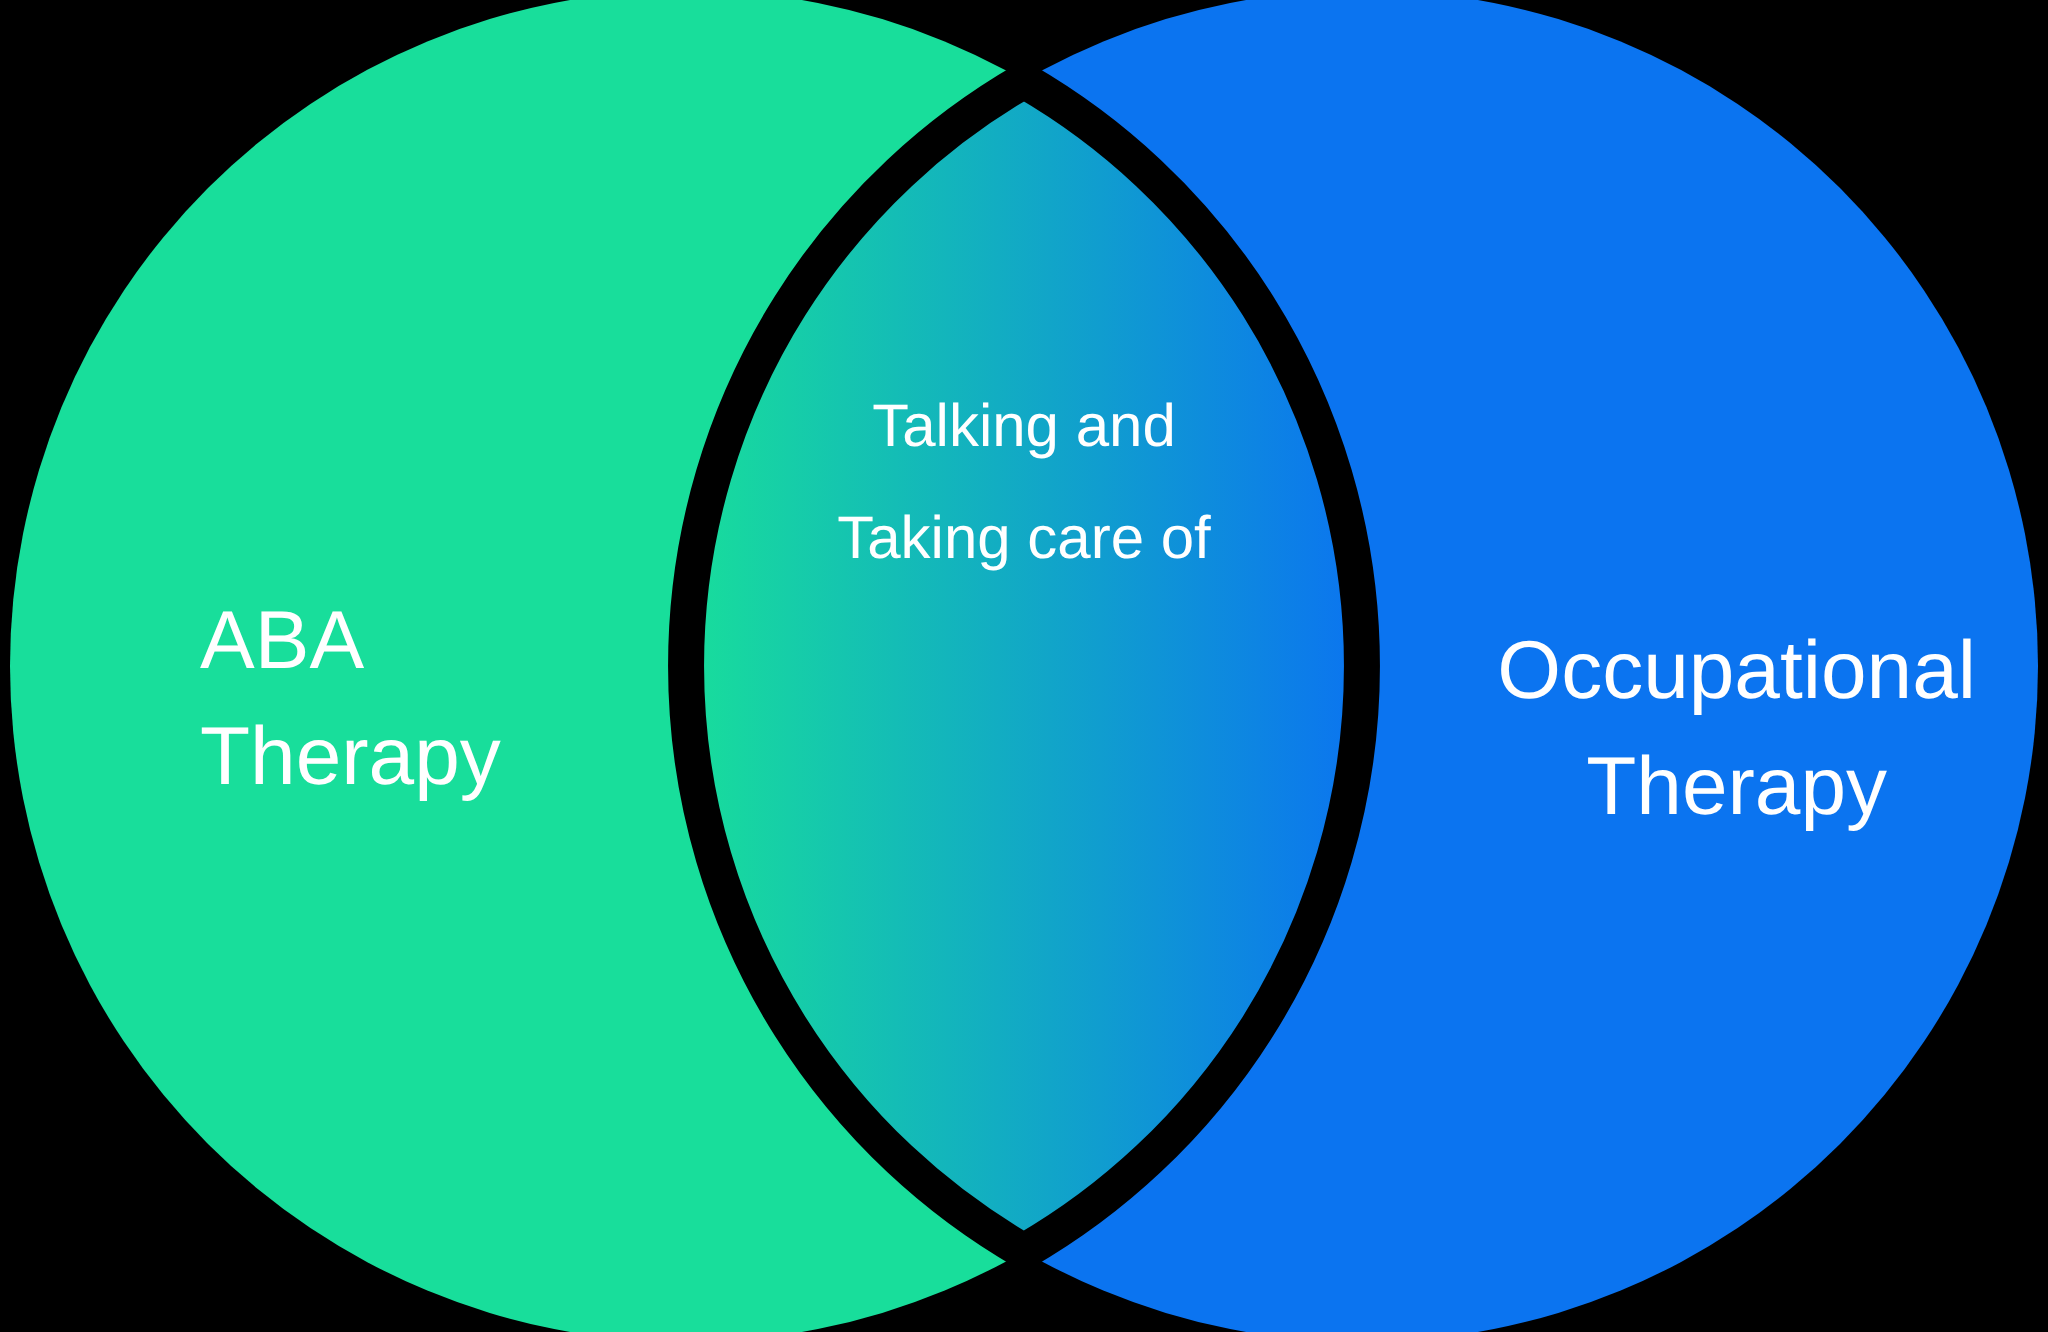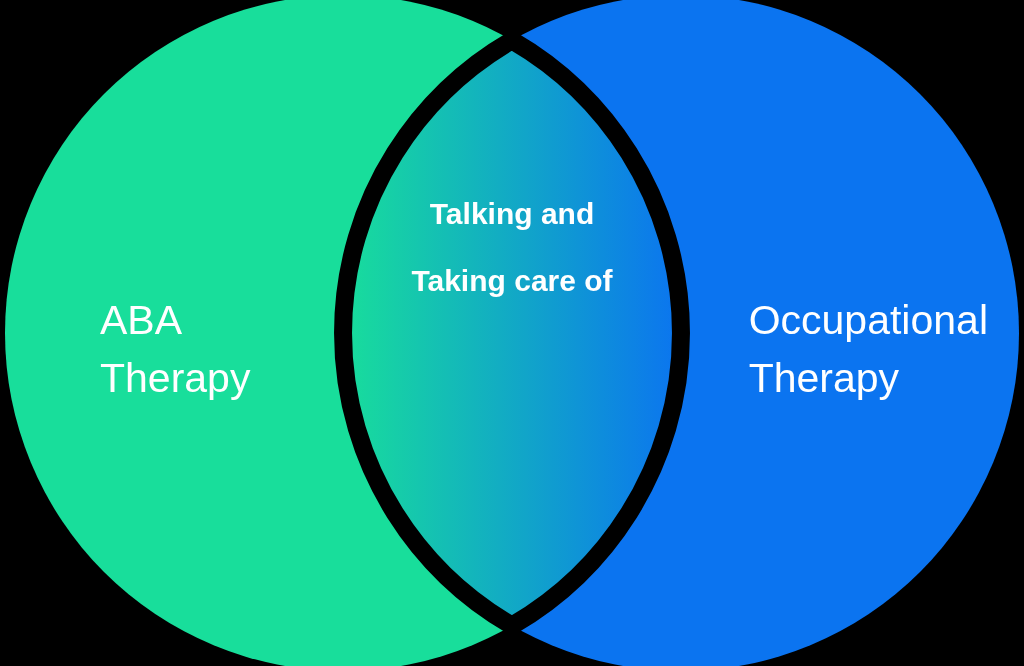--- a/index.html
+++ b/index.html
@@ -33,36 +33,36 @@
     letter-spacing: 0px;
     white-space: nowrap;
   }
   .label-left {
     left: 100px;
     top: 291px;
     text-align: left;
   }
   .label-right {
     right: 36px;
-    top: 291px;
-    text-align: left;
+    top: 306px;
+    text-align: center;
   }
   .overlap-text {
     position: absolute;
     left: 352px;
     top: 194px;
     width: 320px;
     text-align: center;
     color: #FFFFFF;
-    font-weight: 700;
+    font-weight: 400;
     font-size: 30px;
     line-height: 40px;
   }
   .overlap-item + .overlap-item {
-    margin-top: 27px;
+    margin-top: 16px;
   }
 </style>
 </head>
 <body>
 
 <div class="stage">
 
   <svg class="venn-svg" viewBox="0 0 1024 666" xmlns="http://www.w3.org/2000/svg">
     <defs>
       <linearGradient id="lensGrad" x1="0" y1="0" x2="1" y2="0">

